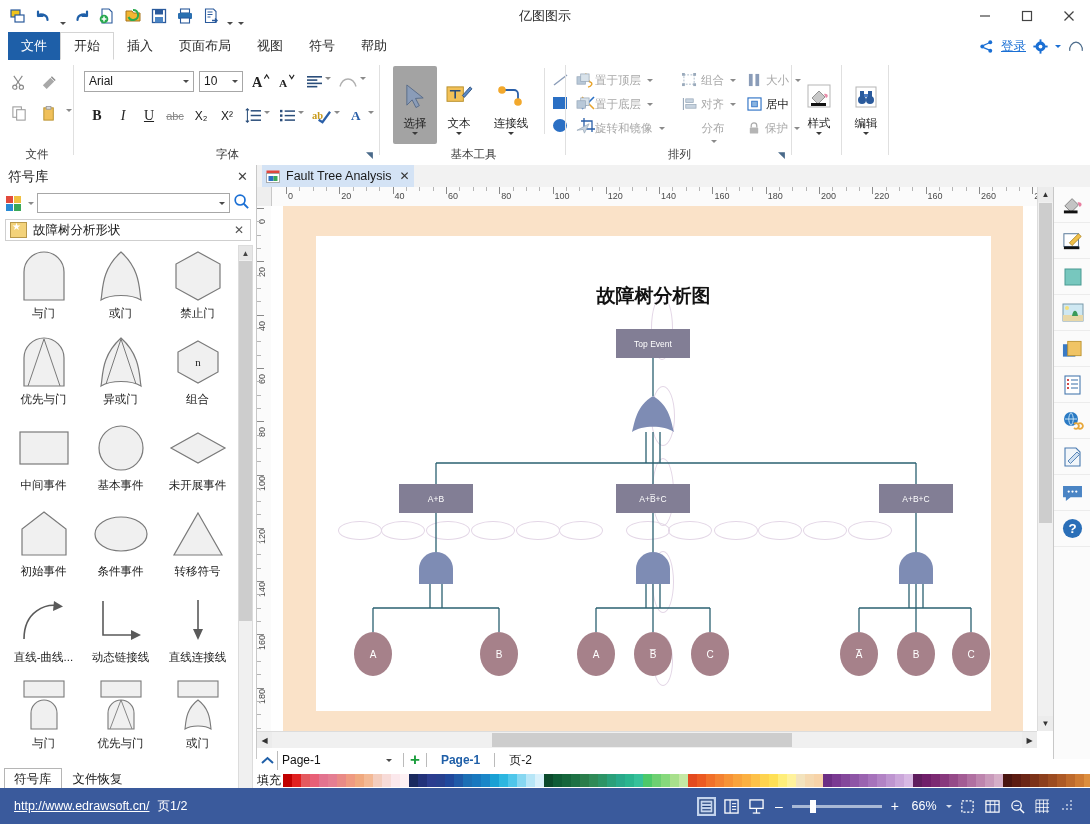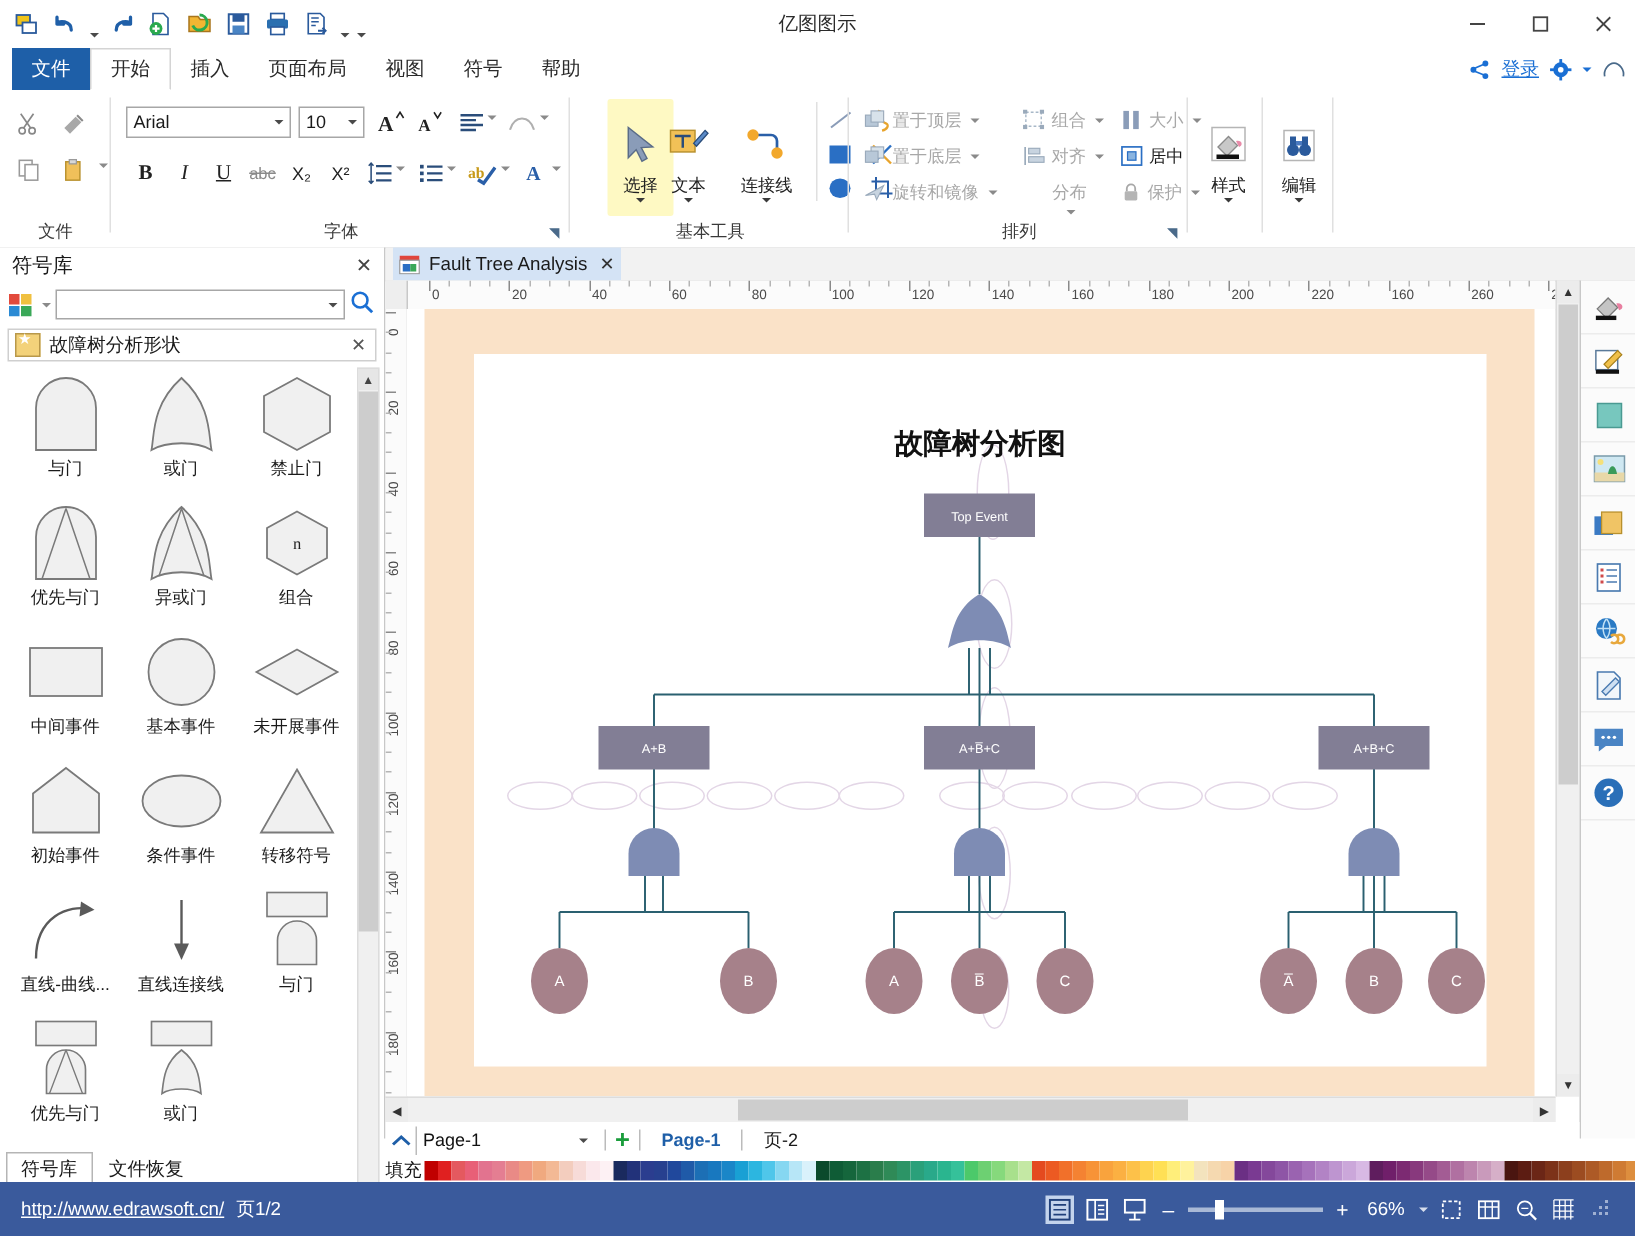--- a/index.html
+++ b/index.html
@@ -393,21 +393,21 @@
           </svg>
       </div>
       <div style="position:absolute;left:291px;top:51px;" class="mini-car"></div>
 
       <div class="glabel">字体</div>
       <div class="dlg">◥</div>
       <div class="gsep"></div>
     </div>
 
     <div class="grp" style="left:381px;width:185px;">
-      <div class="rbtn bigbtn" style="position:absolute;left:24px;top:6px;background:#fef9c3;">
+      <div class="rbtn bigbtn" style="position:absolute;left:12px;top:6px;background:#a3a3a3;">
         <div class="bico">
           <svg width="25" height="27" viewBox="0 0 26 28">
               <path d="M4 2 L4 23 L9.5 17.5 L13.5 25.5 L17 23.5 L13 16 L21 15.5 Z" fill="#8a9cb8" stroke="#5a6c88" stroke-width="1"></path>
             </svg>
         </div>
         <div class="blab">选择</div>
         <div class="bcar"></div>
       </div>
       <div class="rbtn bigbtn" style="position:absolute;left:56px;top:6px;">
         <div class="bico">
@@ -730,20 +730,29 @@
         </div>
 
         <div class="scell">
           <div class="sh">
             <svg width="56" height="46" viewBox="0 0 56 46">
                 <path d="M8 42 C8 14 30 6 44 9" fill="none" stroke="#5a5a5a" stroke-width="1.6"></path>
                 <path d="M38 4 L47 9.5 L37 14" fill="#5a5a5a"></path>
               </svg>
           </div>
           <div class="slab">直线-曲线...</div>
+        </div>
+        <div class="scell">
+          <div class="sh">
+            <svg width="56" height="46" viewBox="0 0 56 46">
+                <path d="M10 4 V38 H42" fill="none" stroke="#5a5a5a" stroke-width="1.6"></path>
+                <path d="M38 33 L48 38 L38 43" fill="#5a5a5a"></path>
+              </svg>
+          </div>
+          <div class="slab">动态链接线</div>
         </div>
         <div class="scell">
           <div class="sh">
             <svg width="56" height="46" viewBox="0 0 56 46">
                 <path d="M28 3 V36" fill="none" stroke="#5a5a5a" stroke-width="1.6"></path>
                 <path d="M23 32 L28 43 L33 32" fill="#5a5a5a"></path>
               </svg>
           </div>
           <div class="slab">直线连接线</div>
         </div>

